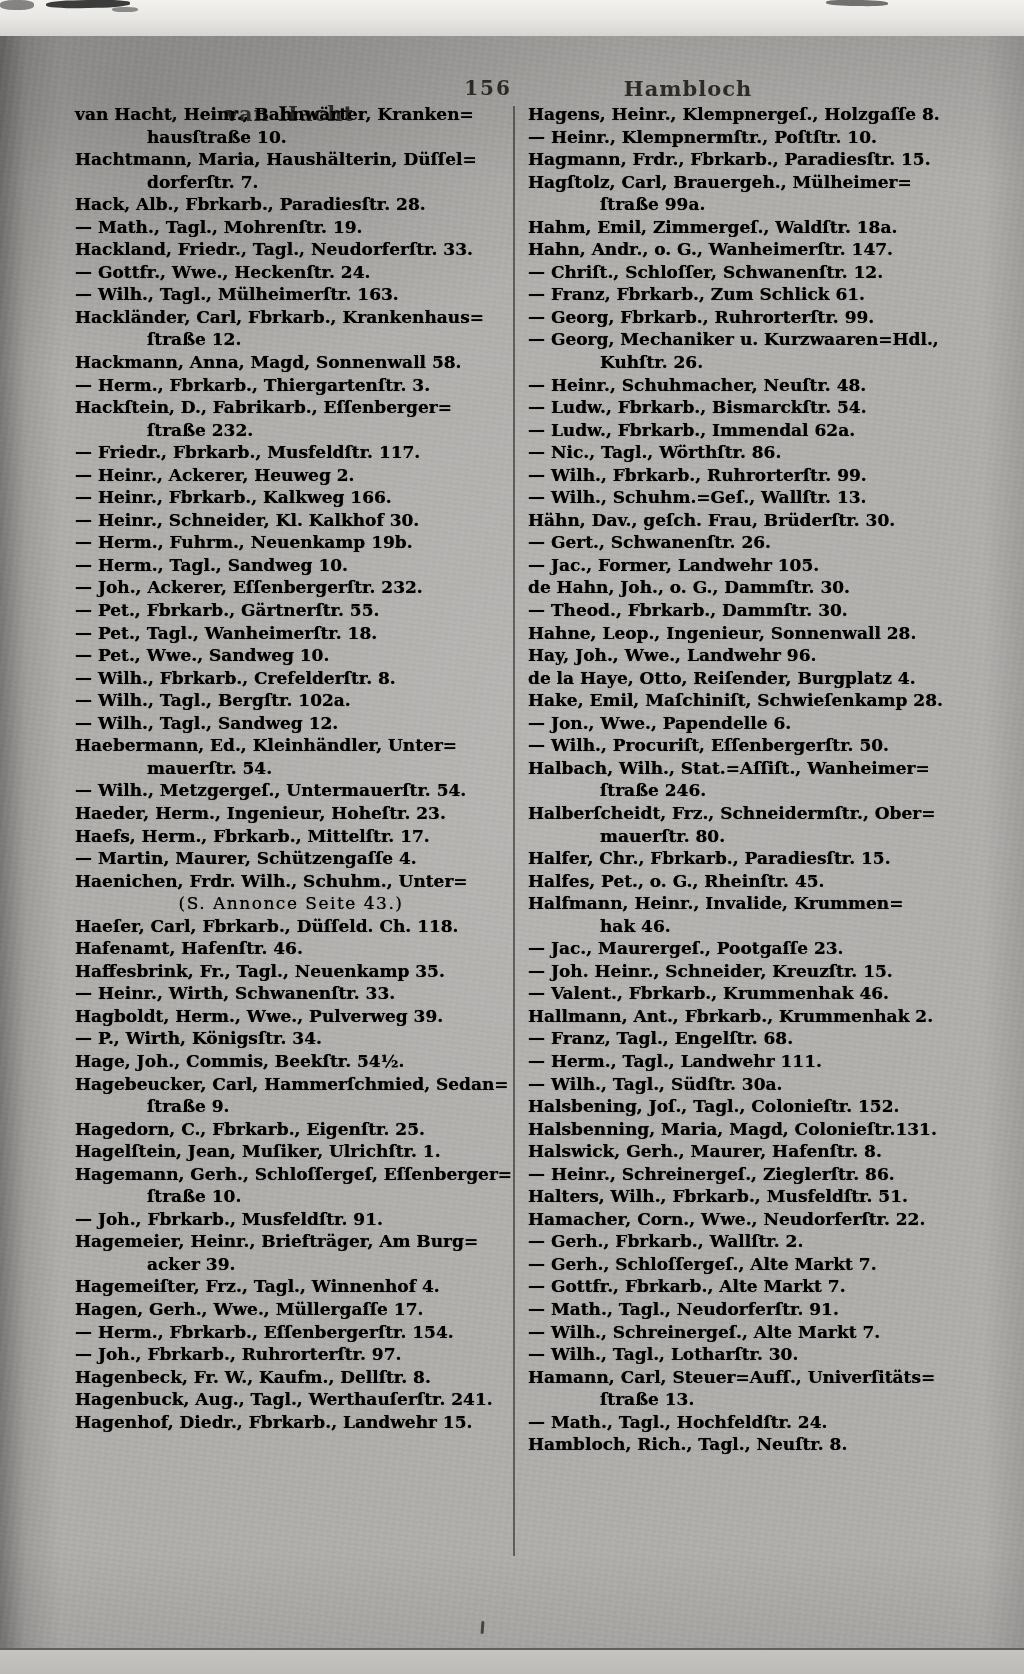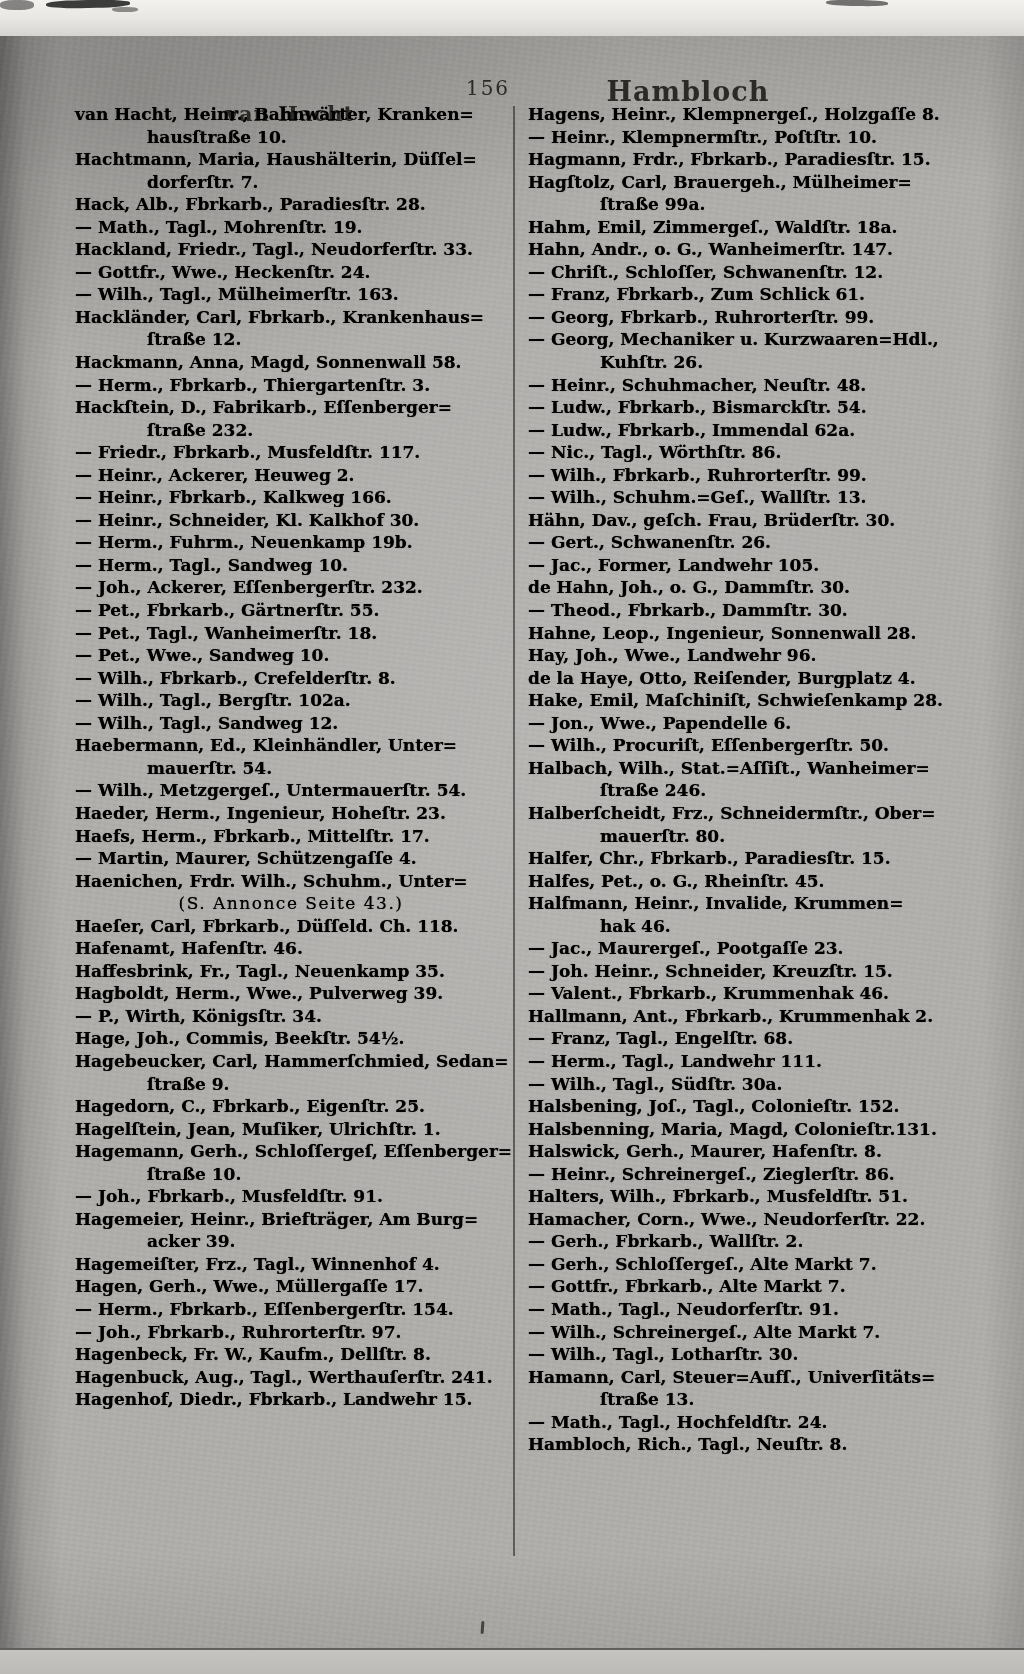--- a/index.html
+++ b/index.html
@@ -36,22 +36,22 @@
   }
   
   .edge-line{position:absolute;left:0;top:1648px;width:1024px;height:2px;background:rgba(25,25,25,.45);}
   .edge-strip{position:absolute;left:0;top:1650px;width:1024px;height:24px;
     background:linear-gradient(180deg,#c6c4c1,#bdbbb8);}
   .ink-mark{position:absolute;left:481px;top:1621px;width:3px;height:13px;
     background:rgba(35,33,30,.75);transform:rotate(4deg);border-radius:2px;}
   
   .runhead{position:absolute;top:76px;height:28px;color:#2c2a27;}
   .rh-left {left:290px;transform:translateX(-50%);font-size:21px;font-weight:700;letter-spacing:1px;margin-top:25px;}
-  .rh-num  {left:488px;transform:translateX(-50%);font-size:20px;font-weight:400;letter-spacing:2px;}
-  .rh-right{left:688px;transform:translateX(-50%);font-size:27px;font-weight:700;letter-spacing:1px;}
+  .rh-num  {left:488px;transform:translateX(-50%);font-size:20px;font-weight:700;letter-spacing:2px;}
+  .rh-right{left:688px;transform:translateX(-50%);font-size:21px;font-weight:700;letter-spacing:1px;}
   
   .divider{position:absolute;left:513px;top:106px;width:2px;height:1450px;background:rgba(40,38,35,.60);}
   
   .col{
     position:absolute;top:103px;color:#000000;
     font-size:17px;font-weight:700;line-height:22.55px;
     text-shadow:0 0 0.7px rgba(25,23,20,.85);
   }
   .col-left {left:75px;width:432px;}
   .col-right{left:528px;width:462px;}
@@ -110,20 +110,21 @@
     <div class="line cont">mauerſtr. 54.</div>
     <div class="line entry">— Wilh., Metzgergeſ., Untermauerſtr. 54.</div>
     <div class="line entry">Haeder, Herm., Ingenieur, Hoheſtr. 23.</div>
     <div class="line entry">Haefs, Herm., Fbrkarb., Mittelſtr. 17.</div>
     <div class="line entry">— Martin, Maurer, Schützengaſſe 4.</div>
     <div class="line entry">Haenichen, Frdr. Wilh., Schuhm., Unter=</div>
     <div class="line center">(S. Annonce Seite 43.)</div>
     <div class="line entry">Haeſer, Carl, Fbrkarb., Düſſeld. Ch. 118.</div>
     <div class="line entry">Hafenamt, Hafenſtr. 46.</div>
     <div class="line entry">Haffesbrink, Fr., Tagl., Neuenkamp 35.</div>
+    <div class="line entry">— Heinr., Wirth, Schwanenſtr. 33.</div>
     <div class="line entry">Hagboldt, Herm., Wwe., Pulverweg 39.</div>
     <div class="line entry">— P., Wirth, Königsſtr. 34.</div>
     <div class="line entry">Hage, Joh., Commis, Beekſtr. 54½.</div>
     <div class="line entry">Hagebeucker, Carl, Hammerſchmied, Sedan=</div>
     <div class="line cont">ſtraße 9.</div>
     <div class="line entry">Hagedorn, C., Fbrkarb., Eigenſtr. 25.</div>
     <div class="line entry">Hagelſtein, Jean, Muſiker, Ulrichſtr. 1.</div>
     <div class="line entry">Hagemann, Gerh., Schloſſergeſ, Eſſenberger=</div>
     <div class="line cont">ſtraße 10.</div>
     <div class="line entry">— Joh., Fbrkarb., Musfeldſtr. 91.</div>

